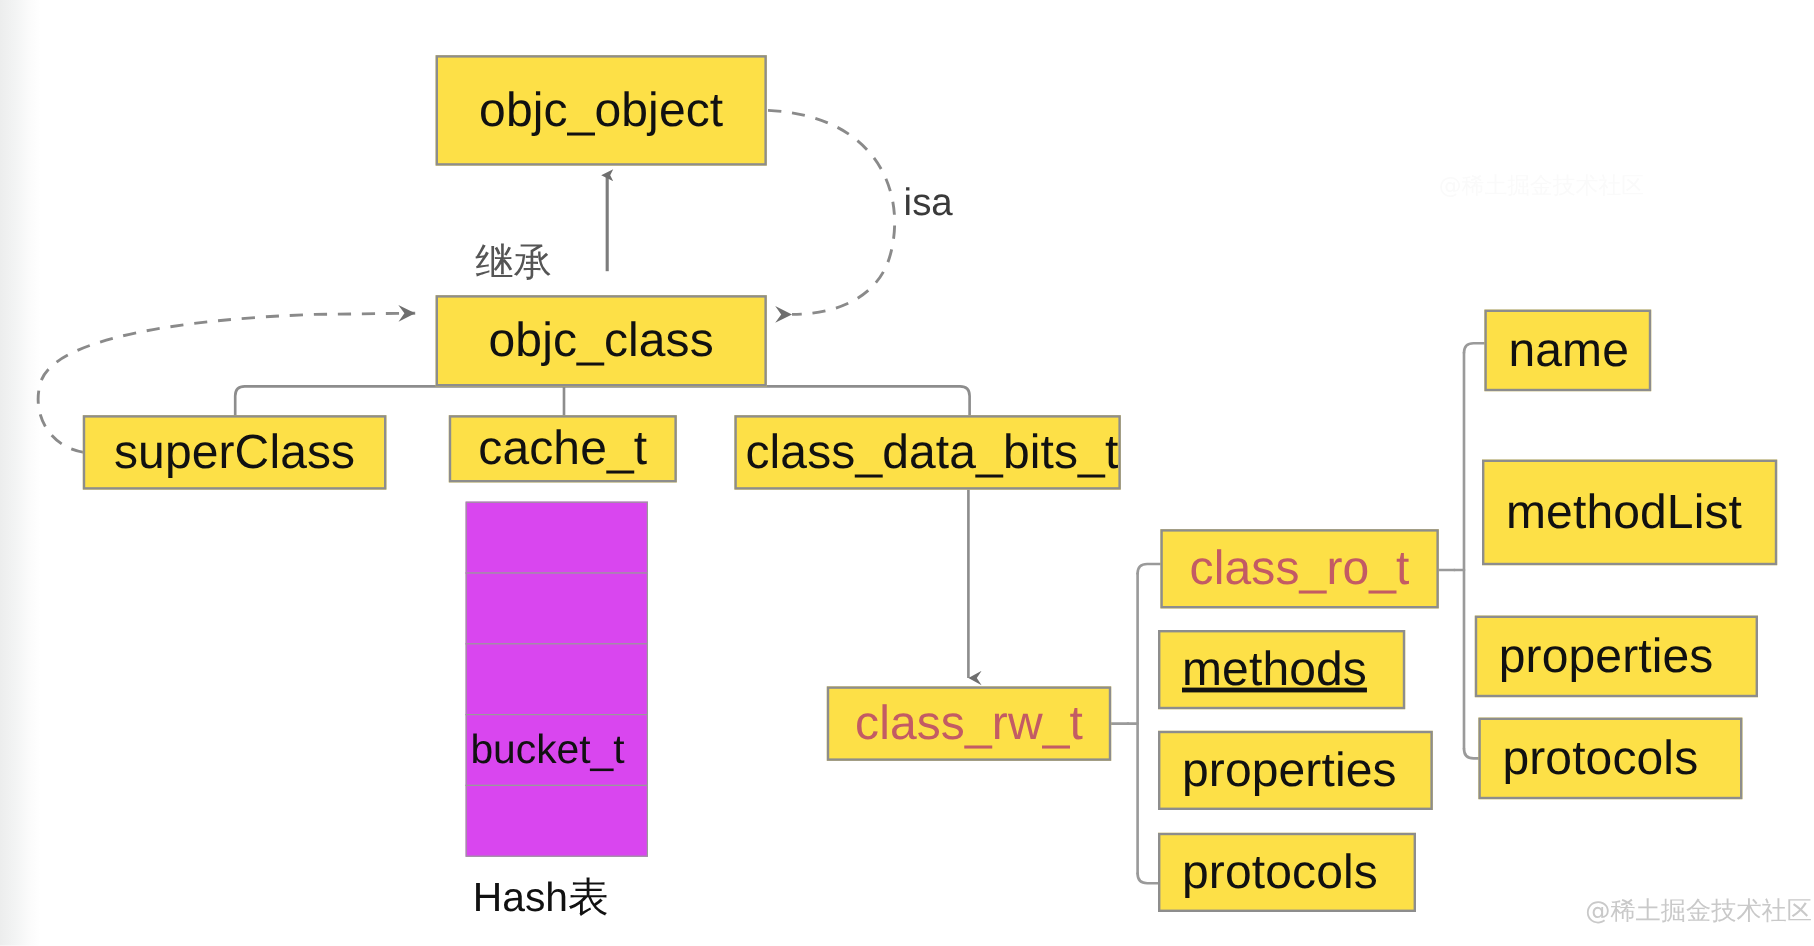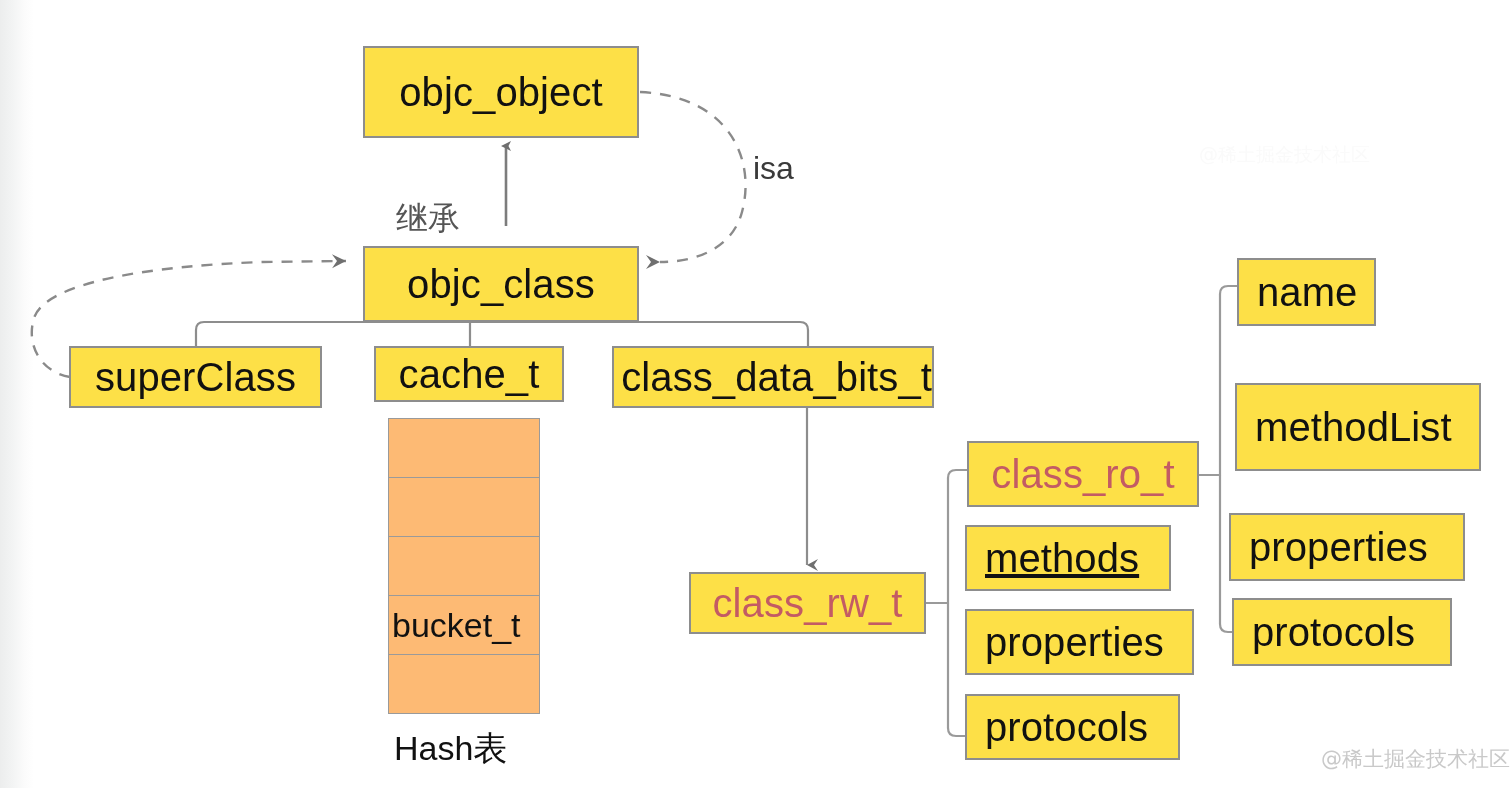--- a/index.html
+++ b/index.html
@@ -28,21 +28,21 @@
     color:#111111;
     font-size:40px;
     line-height:1;
     letter-spacing:.1px;
     white-space:nowrap;
     padding-left:18px;
   }
   .node.center{justify-content:center;padding-left:0;}
   .node.red{color:#c35b64;}
   .cell{
-    position:absolute;box-sizing:border-box;background:#fdba74;
+    position:absolute;box-sizing:border-box;background:#d946ef;
     border:1.5px solid #9a9a9a;display:flex;align-items:center;
     font-size:34px;color:#111;white-space:nowrap;padding-left:16px;
   }
   .plain-label{
     position:absolute;color:#555555;font-size:32px;white-space:nowrap;line-height:1;
   }
   .plain-label.dark{color:#3a3a3a;}
   .plain-label.black{color:#111111;font-size:34px;}
   .watermark{
     position:absolute;color:#c9c9c9;font-size:21px;white-space:nowrap;

